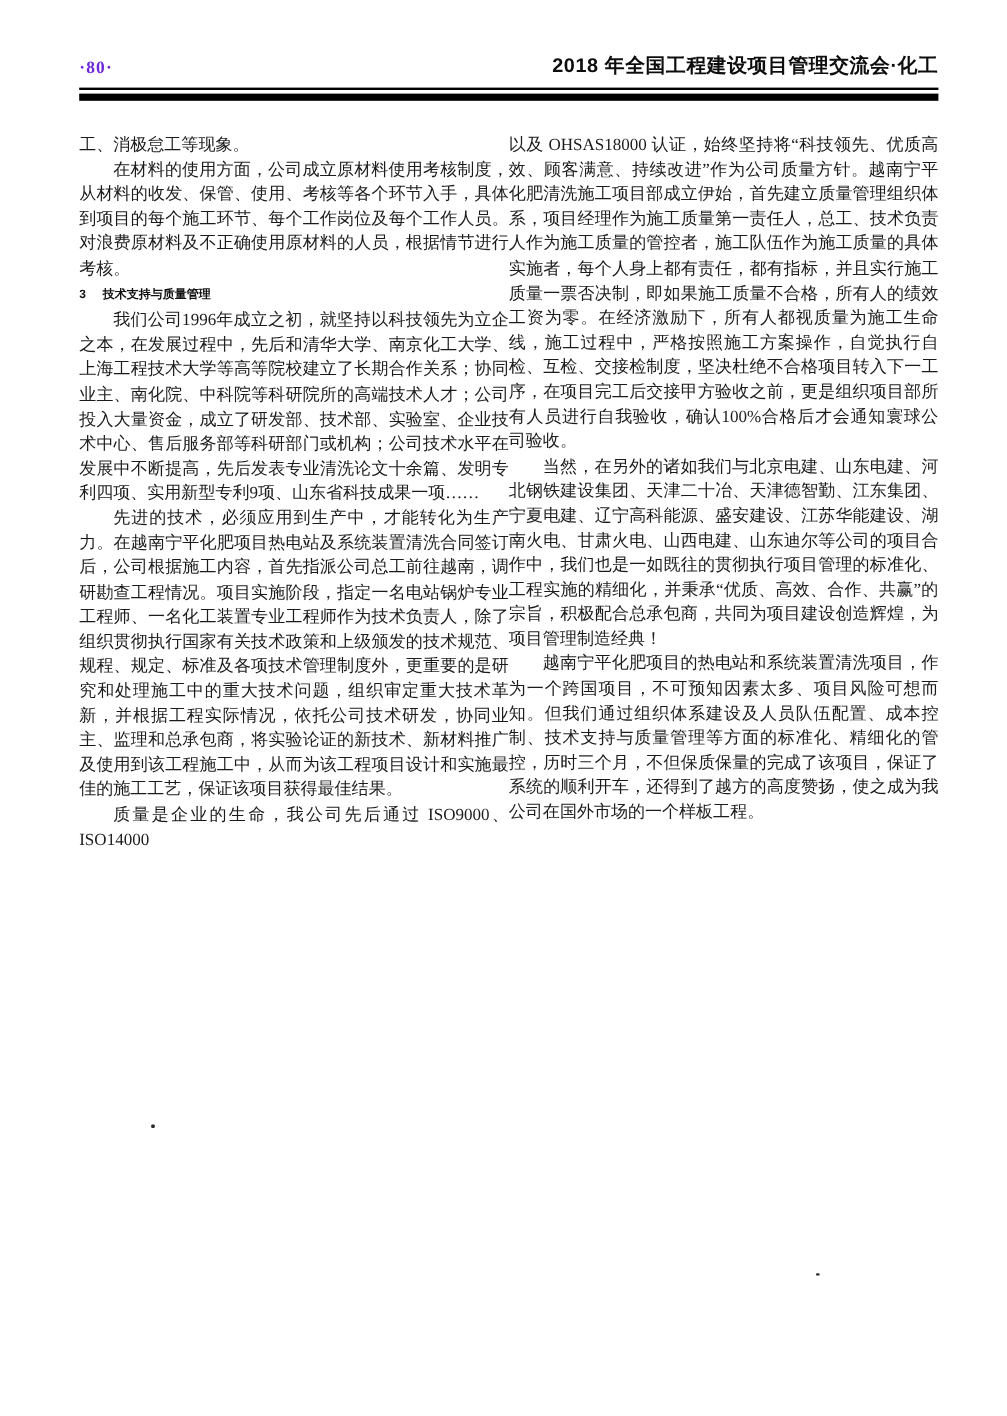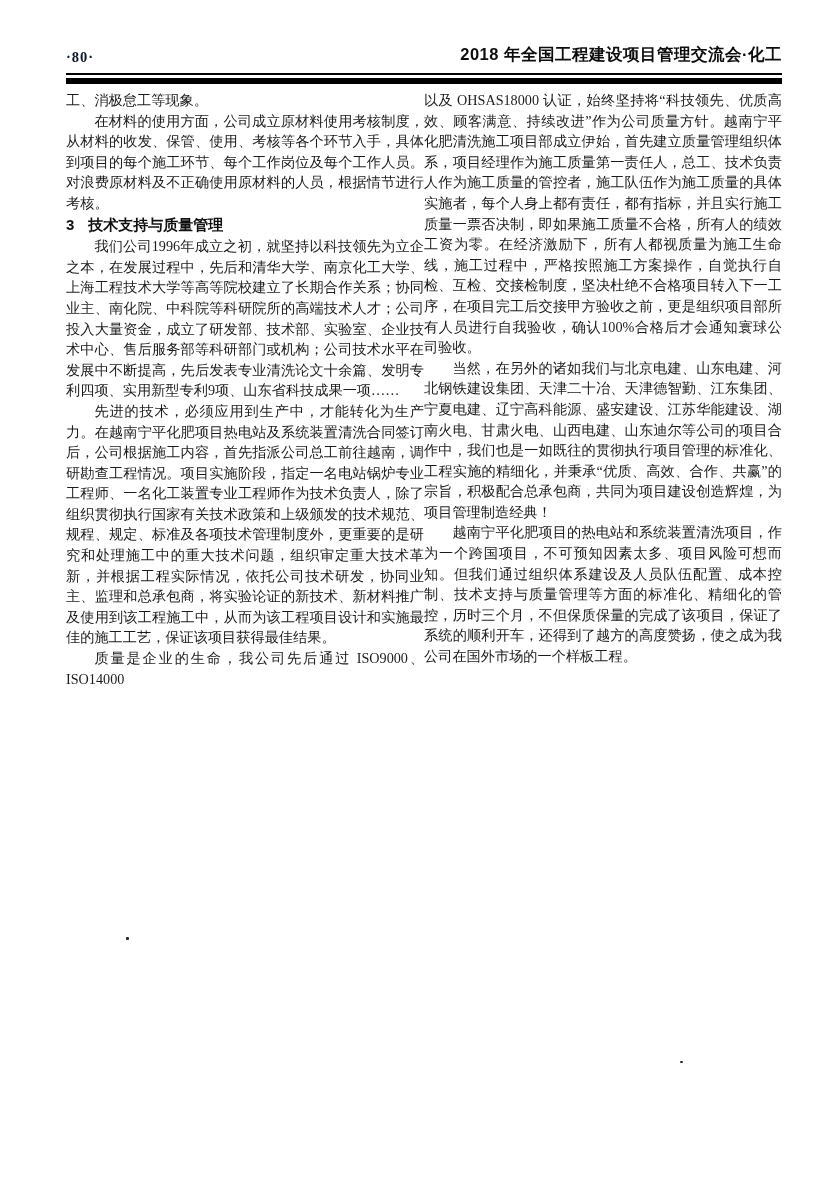--- a/index.html
+++ b/index.html
@@ -13,46 +13,46 @@
   }
   .content{position:absolute;left:66px;top:42px;width:716px;}
   .header-row{
     display:flex;justify-content:space-between;align-items:flex-end;
     height:24px;
   }
   .pagenum{
     font-size:14.5px;
     letter-spacing:1px;
     font-weight:bold;
-    color:#0f172a;
+    color:#6d28d9;
   }
   .running-title{
     font-family:"Liberation Sans","DejaVu Sans",sans-serif;
     font-weight:bold;
     font-size:16.5px;
     letter-spacing:0.5px;
     color:#0d0d0d;
   }
   .rule-thin{height:2px;background:#000;margin-top:7px;}
   .rule-thick{height:6px;background:#000;margin-top:3px;}
-  .columns{display:flex;margin-top:6px;}
+  .columns{display:flex;margin-top:27px;}
   .col{
     flex:1;min-width:0;
     font-size:14.2px;
     line-height:20.6px;
     text-align:justify;
     text-justify:inter-ideograph;
     color:#1b1b1b;
   }
   p.body-para{margin:0;}
   p.indent{text-indent:2em;}
   h2.sec-heading{
     font-family:"Liberation Sans","DejaVu Sans",sans-serif;
     font-weight:bold;
-    font-size:15px;
+    font-size:10px;
     line-height:20.6px;
     margin:1px 0 1px 0;
     color:#101010;
     text-align:left;
   }
   .sec-num{margin-right:14px;}
   .speck{position:absolute;background:#2a2a2a;border-radius:1px;}
   .speck.s1{left:126px;top:937px;width:3px;height:3px;}
   .speck.s2{left:680px;top:1061px;width:3px;height:2px;}
 </style>

